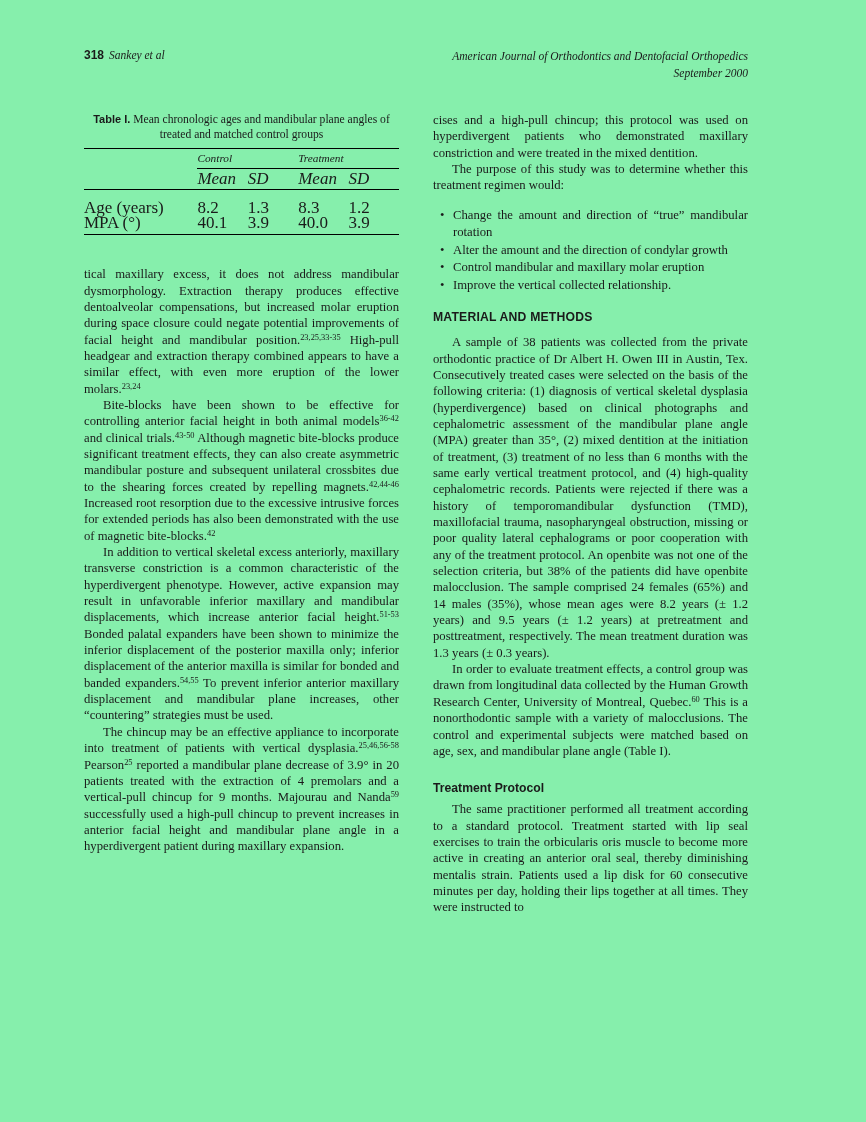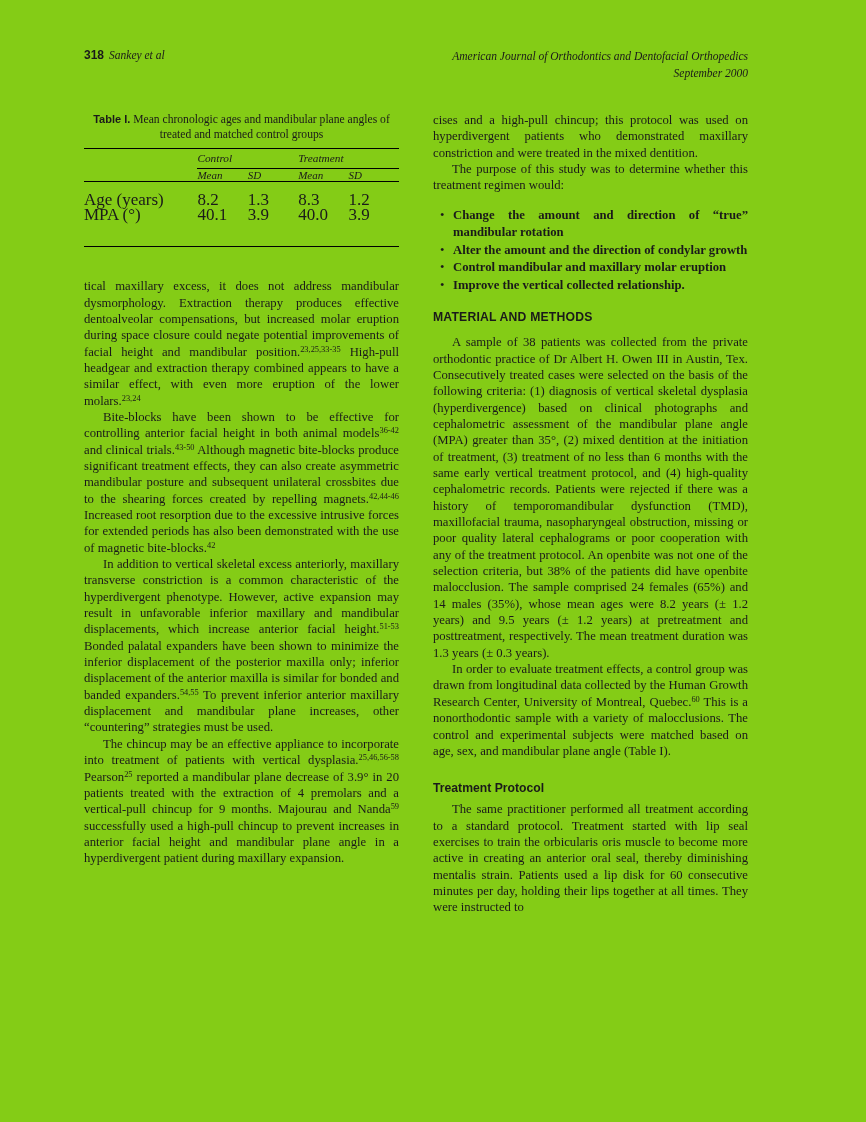--- a/index.html
+++ b/index.html
@@ -13,21 +13,21 @@
     position: relative;
     font-family: "Liberation Serif", "DejaVu Serif", serif;
     color: #1a1a1a;
     overflow: hidden;
   }
   .page {
     position: absolute;
     left: 0; top: 0;
     width: 866px;
     height: 1122px;
-    background: #84cc16;
+    background: #86efac;
   }
 
   
   .runhead {
     position: absolute;
     left: 84px;
     top: 48px;
     width: 664px;
     height: 42px;
   }
@@ -99,33 +99,33 @@
   .grp-head td {
     font-style: italic;
     font-size: 11.3px;
     padding-top: 5px;
     padding-bottom: 3px;
   }
   .grp-rule td { height: 4px; }
   .grp-rule td.spanrule { border-bottom: 1px solid #000; }
   .sub-head td {
     font-style: italic;
-    font-size: 11px;
+    font-size: 17px;
     padding-top: 5px;
     padding-bottom: 5px;
   }
   .body-row td {
     padding-top: 2px;
     padding-bottom: 0px;
     font-size: 17px;
     line-height: 15px;
   }
   .body-row td.lab { text-align: left; }
   .body-row.first td { padding-top: 7px; }
-  .body-row.last td { padding-bottom: 24px; }
+  .body-row.last td { padding-bottom: 4px; }
   .c-lab { width: 36%; }
   .c-num { width: 16%; }
 
   
   p.para {
     margin: 0;
     font-size: 12.7px;
     line-height: 16.35px;
     text-align: justify;
     text-indent: 19px;
@@ -168,21 +168,21 @@
     font-size: 12.7px;
     line-height: 16.9px;
     text-align: justify;
     margin-bottom: 1px;
   }
   ul.aims li .bull {
     position: absolute;
     left: 7px;
     top: 0;
   }
-  ul.aims li .txt { display: block; font-weight: bold; }
+  ul.aims li .txt { display: block; }
 </style>
 </head>
 <body>
 
 <div class="page">
 
   <div class="runhead">
     <div class="runhead-left"><span class="runhead-folio">318</span><span>Sankey et al</span></div>
     <div class="runhead-right">
       <div>American Journal of Orthodontics and Dentofacial Orthopedics</div>

